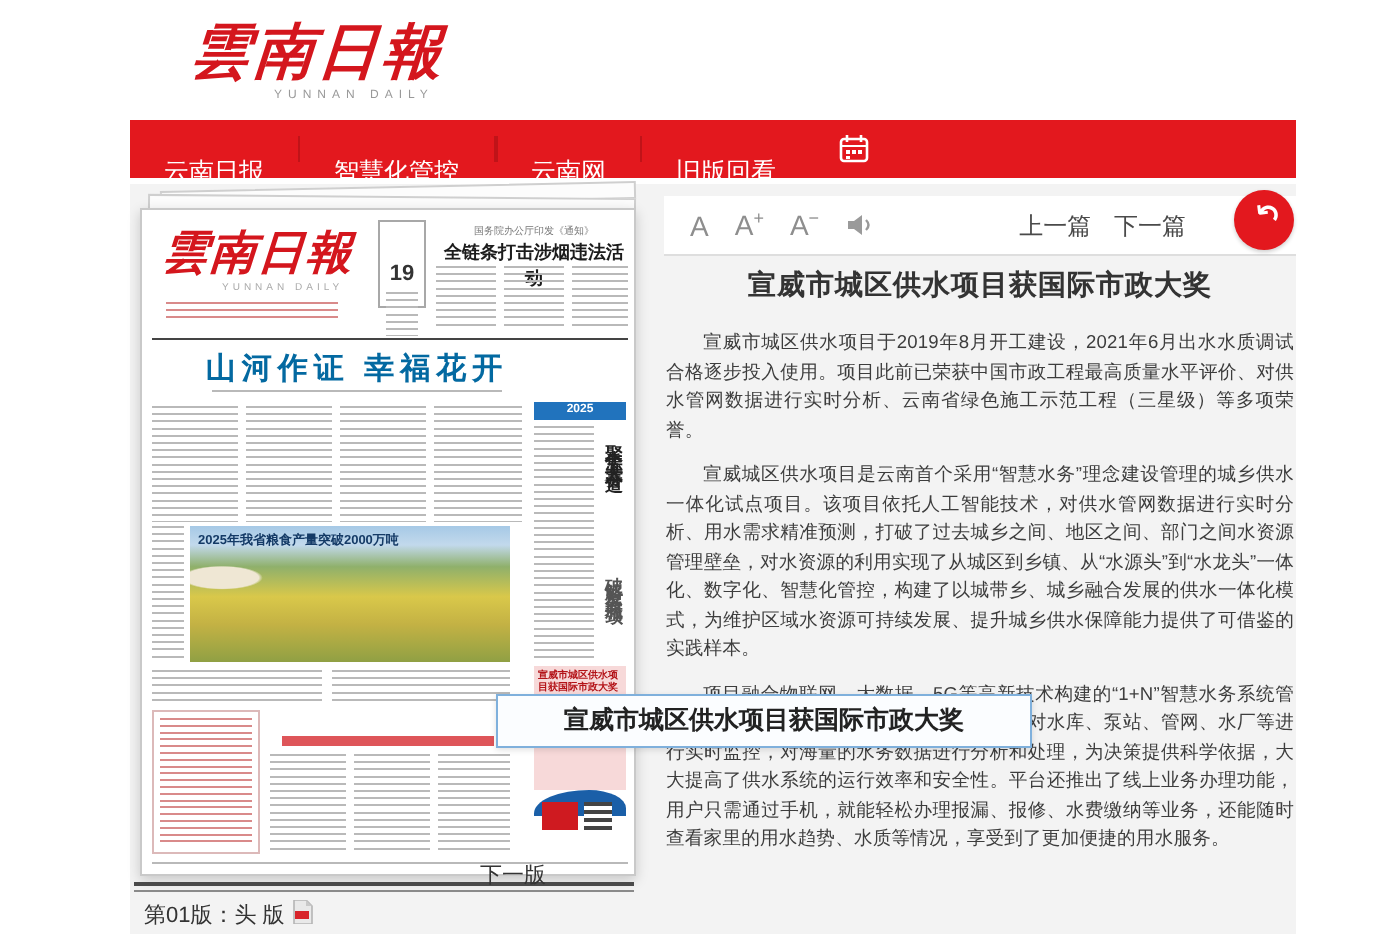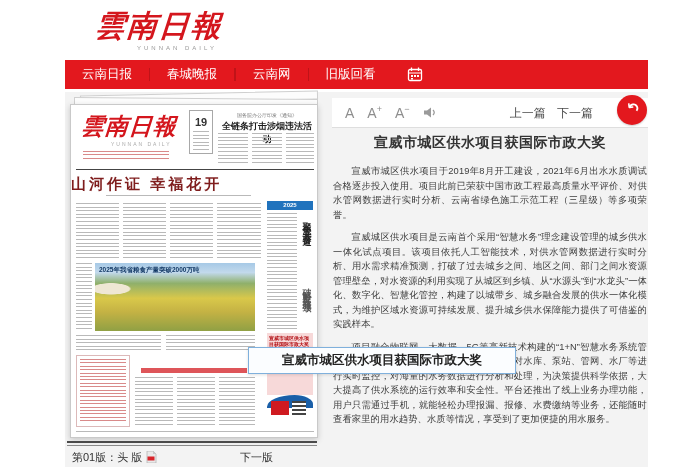--- a/index.html
+++ b/index.html
@@ -9,21 +9,21 @@
 
   
   .logo { position:absolute; left:95px; top:6px; width:160px; }
   .logo-title { font-family:"DejaVu Serif",serif; font-weight:bold; font-style:italic;
     color:#d4161d; font-size:30px; letter-spacing:2px; transform:skewX(-4deg); }
   .logo-sub { font-size:6px; color:#999; letter-spacing:3px; margin:-2px 0 0 42px; }
 
   
   .navbar { position:absolute; left:65px; top:60px; width:583px; height:29px;
     background:#e3181e; display:flex; align-items:center; color:#fff; }
-  .nav-item { font-size:12.5px; padding:0 17px; height:29px; line-height:29px; cursor:pointer; white-space:nowrap; }
+  .nav-item { font-size:12.5px; padding:12px 17px; height:29px; line-height:29px; cursor:pointer; white-space:nowrap; }
   .nav-sep { width:1px; height:13px; background:#c01318; }
   .nav-cal { margin:0 10px 0 14px; display:flex; align-items:center; }
   .nav-date { font-size:12.5px; letter-spacing:1px; margin-left:26px; }
 
   
   .main-bg { position:absolute; left:65px; top:92px; width:583px; height:375px; background:#f3f3f3; }
 
   
   .stack1,.stack2 { position:absolute; background:#fcfcfc; border:1px solid #cfcfcf; height:9px; }
   .stack1 { left:80px; top:93px; width:238px; transform:rotate(-1.2deg); }
@@ -31,26 +31,26 @@
   .news-page { position:absolute; left:70px; top:104px; width:248px; height:334px;
     background:#fff; border:1px solid #c9c9c9; box-shadow:0 2px 6px rgba(0,0,0,.18); }
   .np { position:absolute; }
   .ft  { background:repeating-linear-gradient(to bottom,#b9b9b9 0 1px,transparent 1px 3.6px); }
   .ftr { background:repeating-linear-gradient(to bottom,#d98a8a 0 1px,transparent 1px 3.4px); }
   .np-logo { left:10px; top:6px; font-family:"DejaVu Serif",serif; font-weight:bold; font-style:italic;
     color:#d4161d; font-size:23px; letter-spacing:1px; transform:skewX(-4deg); }
   .np-logo-sub { left:40px; top:36px; font-size:5px; color:#aaa; letter-spacing:2px; }
   .np-slogan { left:12px; top:46px; width:86px; height:8px; }
   .np-datebox { left:118px; top:5px; width:24px; height:44px; border:1px solid #a8a8a8; text-align:center; }
-  .np-day { font-size:11px; font-weight:bold; color:#333; margin-top:5px; }
+  .np-day { font-size:11px; font-weight:bold; color:#333; margin-top:20px; }
   .np-kicker { left:150px; top:7px; width:92px; text-align:center; font-size:5px; color:#777; }
   .np-head1 { left:147px; top:15px; width:98px; text-align:center; font-size:9px; font-weight:bold; color:#1c1c1c; }
   .np-rule { left:5px; top:64px; width:238px; border-top:1px solid #444; }
-  .np-head-main { left:0; top:70px; width:215px; font-size:15px;
-    font-weight:bold; color:#7f1d1d; letter-spacing:3px; }
+  .np-head-main { left:0; top:70px; width:215px; text-align:center; font-size:15px;
+    font-weight:bold; color:#0369a1; letter-spacing:3px; }
   .np-subline { left:35px; top:90px; width:145px; height:3px; }
   .np-col { width:43px; height:58px; }
   .np-bluebar { left:196px; top:96px; width:46px; height:9px; background:#2173bd; color:#fff;
     font-size:6px; text-align:center; line-height:9px; font-weight:bold; }
   .vtext { writing-mode:vertical-rl; font-weight:bold; color:#222; letter-spacing:3px; }
   .np-photo { left:24px; top:158px; width:160px; height:68px;
     background:
       radial-gradient(ellipse at 10% 38%, #efe7d4 0 9%, rgba(0,0,0,0) 10%),
       linear-gradient(180deg,#a6c9e6 0%,#c2d9ec 14%,#8fb06b 30%,#d9c84a 52%,#c4b244 72%,#90a044 100%); }
   .np-photo-head { left:28px; top:161px; width:152px; font-size:6.5px; font-weight:bold; color:#143a66; }
@@ -66,21 +66,21 @@
   .np-redbar { left:70px; top:263px; width:106px; height:5px; background:#d8373c; opacity:.85; }
   .np-leftbox { left:5px; top:250px; width:54px; height:72px; border:1px solid #dcb9b9; padding:3px; }
   .np-footer { left:5px; top:326px; width:238px; height:3px; }
 
   .dbl-sep { position:absolute; left:67px; top:441px; width:250px;
     border-top:2px solid #4a4a4a; }
   .dbl-sep:after { content:""; display:block; margin-top:2px; border-top:1px solid #8a8a8a; }
 
   
   .pag-label { position:absolute; left:72px; top:450px; font-size:11px; color:#333; display:flex; align-items:center; gap:4px; }
-  .pag-next { position:absolute; left:240px; top:450px; font-size:11px; color:#333; cursor:pointer; }
+  .pag-next { position:absolute; left:240px; top:430px; font-size:11px; color:#333; cursor:pointer; }
 
   
   .toolbar { position:absolute; left:332px; top:98px; width:316px; height:30px;
     background:#fff; border-bottom:1px solid #dedede; display:flex; align-items:center; }
   .tb-font { color:#8e8e8e; font-size:14px; margin-left:13px; cursor:pointer; }
   .tb-font sup { font-size:9px; }
   .tb-speaker { margin-left:13px; cursor:pointer; display:flex; align-items:center; }
   .tb-nav { position:absolute; right:55px; top:0; height:30px; line-height:30px;
     font-size:12px; color:#4a4a4a; }
   .tb-nav span { cursor:pointer; margin-left:8px; }
@@ -105,21 +105,21 @@
 <div class="page">
 
   <div class="logo">
     <div class="logo-title">雲南日報</div>
     <div class="logo-sub">YUNNAN DAILY</div>
   </div>
 
   <div class="navbar">
     <div class="nav-item">云南日报</div>
     <div class="nav-sep"></div>
-    <div class="nav-item">春城晚报</div>
+    <div class="nav-item">智慧化管控</div>
     <div class="nav-sep"></div>
     <div class="nav-sep"></div>
     <div class="nav-item">云南网</div>
     <div class="nav-sep"></div>
     <div class="nav-item">旧版回看</div>
     <div class="nav-cal">
       <svg width="16" height="15" viewBox="0 0 16 15">
         <rect x="1.5" y="2.5" width="13" height="11" rx="1.5" fill="none" stroke="#fff" stroke-width="1.3"></rect>
         <line x1="4.5" y1="0.5" x2="4.5" y2="4" stroke="#fff" stroke-width="1.3"></line>
         <line x1="11.5" y1="0.5" x2="11.5" y2="4" stroke="#fff" stroke-width="1.3"></line>

